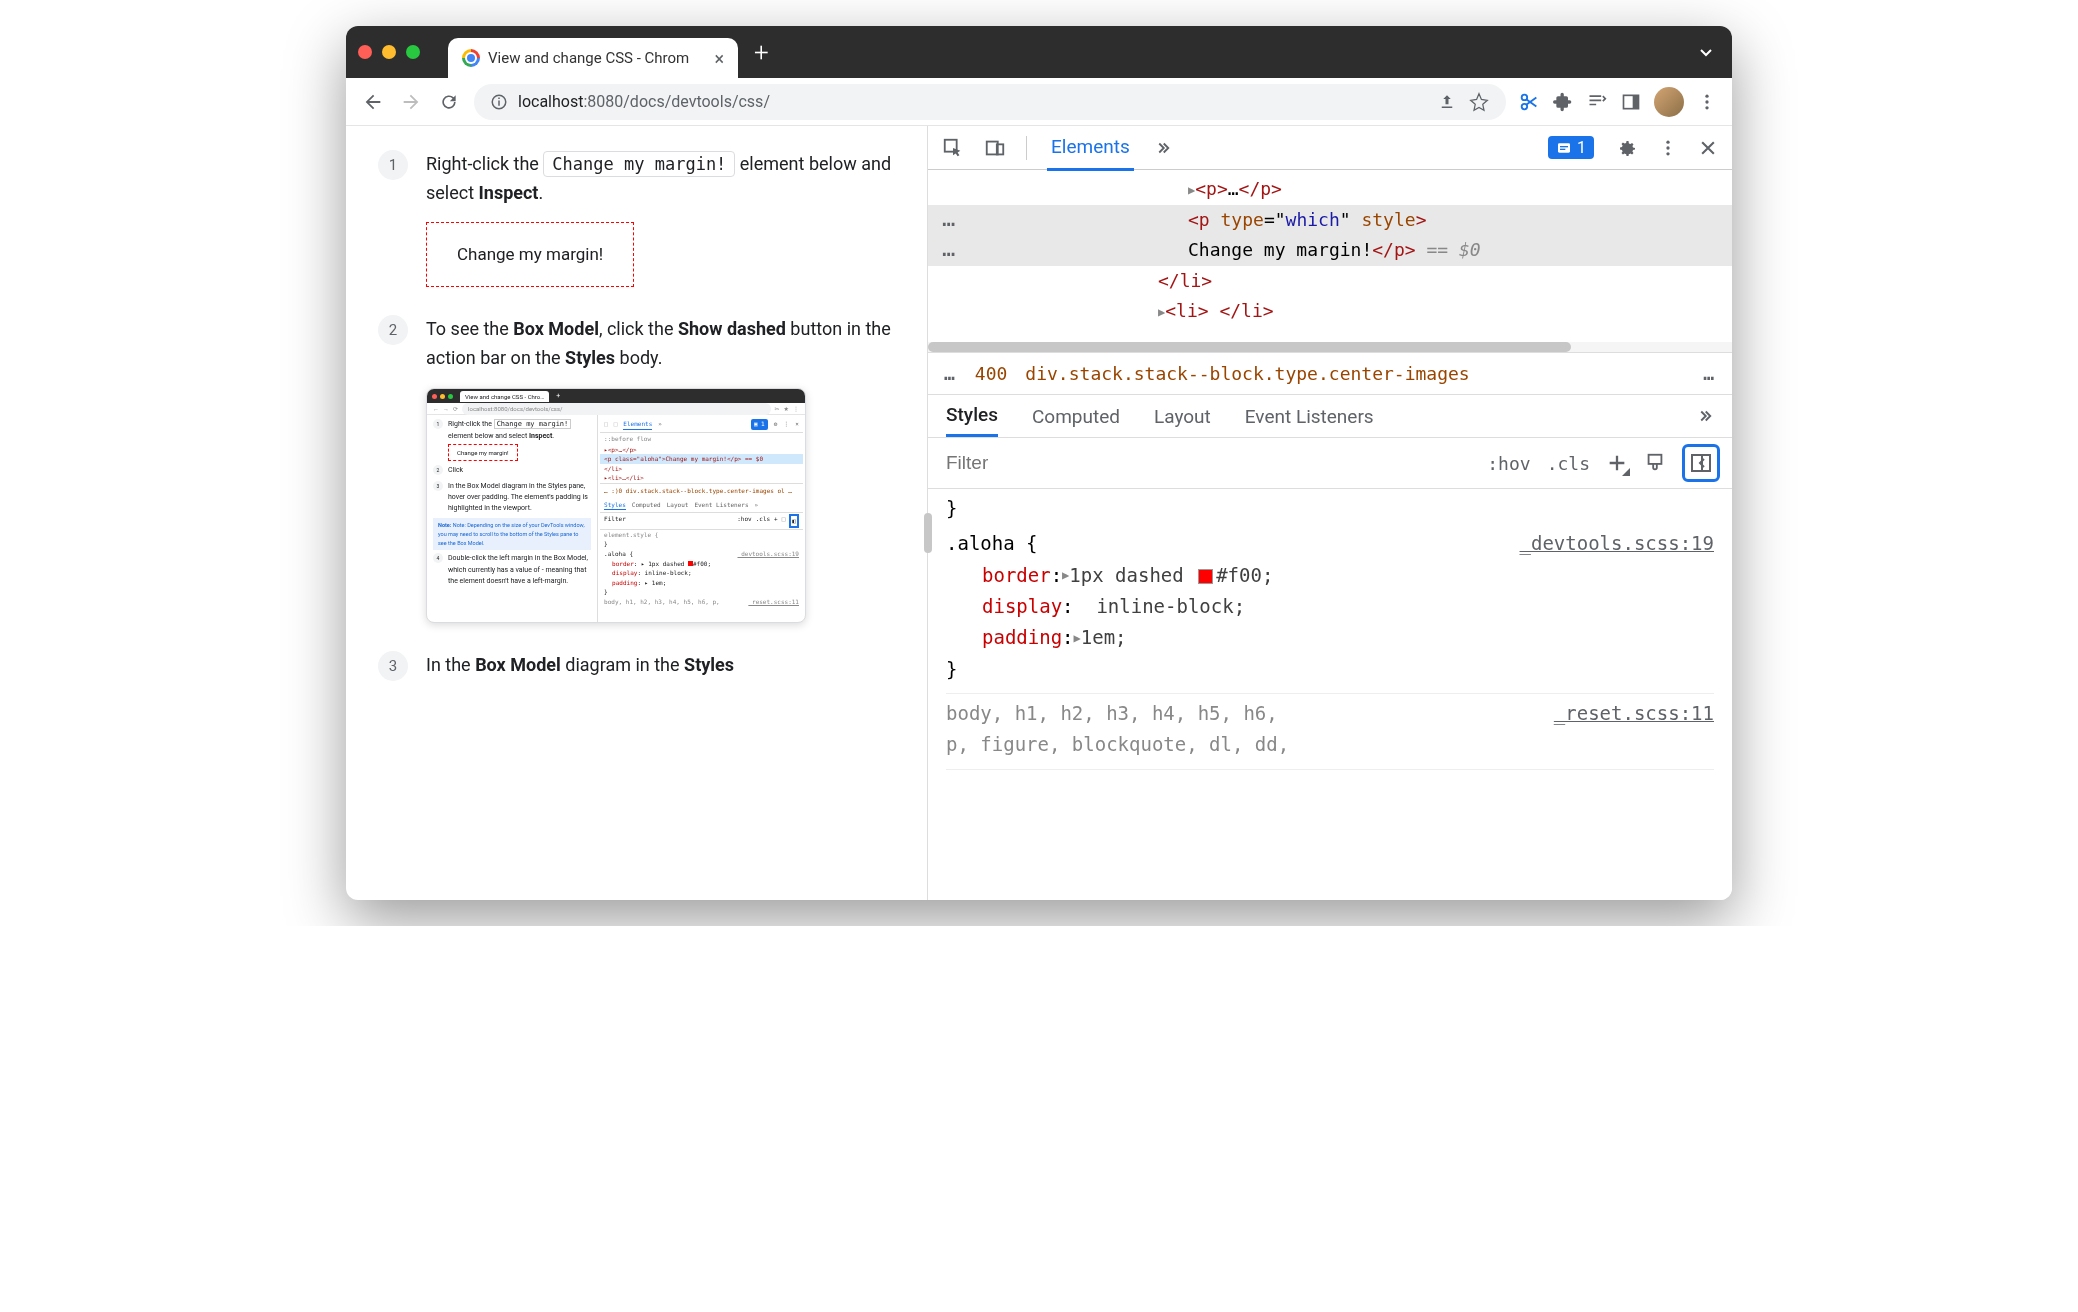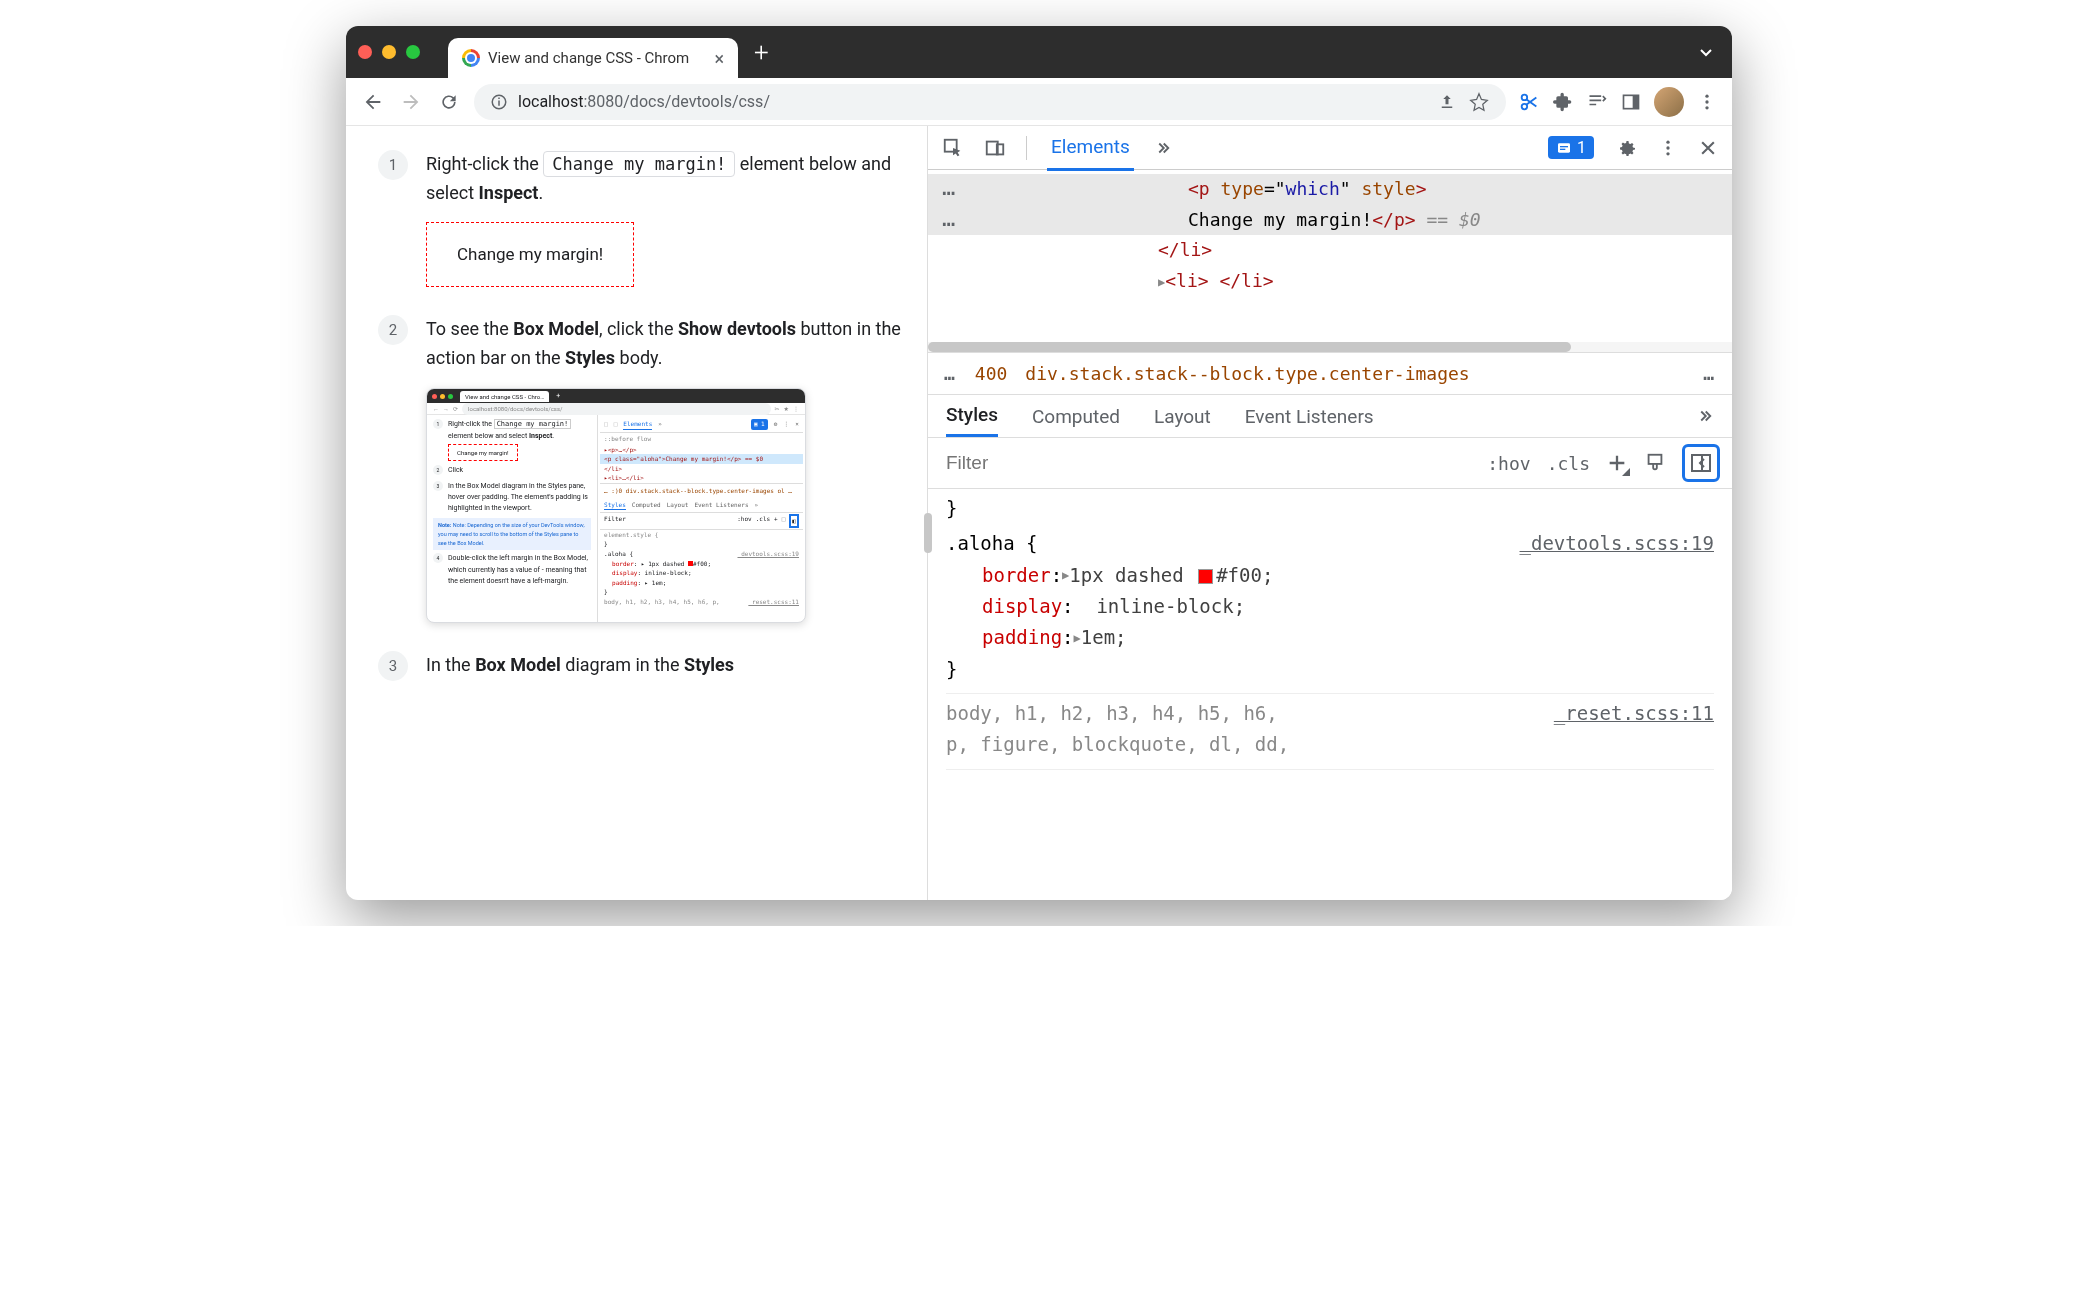--- a/index.html
+++ b/index.html
@@ -183,21 +183,21 @@
       <div class="step">
         <div class="step-num">1</div>
         <div class="step-body">
           <span>Right-click the </span><span class="mono-box">Change my margin!</span><span> element below and select </span><b>Inspect</b><span>.</span>
           <div><span class="dashed-box">Change my margin!</span></div>
         </div>
       </div>
       <div class="step">
         <div class="step-num">2</div>
         <div class="step-body">
-          <span>To see the </span><b>Box Model</b><span>, click the </span><b>Show devtools</b><span> button in the action bar on the </span><b>Styles</b><span> body.</span>
+          <span>To see the </span><b>Box Model</b><span>, click the </span><b>Show dashed</b><span> button in the action bar on the </span><b>Styles</b><span> body.</span>
 
           <div class="nested-screenshot">
             <div class="ns-bar">
               <div class="ns-dot" style="background:#ff5f57"></div>
                 <div class="ns-dot" style="background:#febc2e"></div>
                 <div class="ns-dot" style="background:#28c840"></div>
               <div class="ns-tab">View and change CSS - Chro…</div>
               <span style="color:#fff;margin-left:4px">+</span>
             </div>
             <div class="ns-tb">
@@ -333,20 +333,21 @@
             </svg>
         </span>
         <span class="dt-icon">
           <svg width="20" height="20" viewBox="0 0 24 24">
               <path d="M5 5l14 14M19 5L5 19" stroke="#5f6368" stroke-width="2.5"></path>
             </svg>
         </span>
       </div>
 
       <div class="dom-tree">
+        <div class="dom-line"><span class="tri">▶</span><span class="tag-br">&lt;p&gt;</span><span>…</span><span class="tag-br">&lt;/p&gt;</span></div>
         <div class="dom-line sel">
           <span class="tag-br">&lt;p </span><span class="tag-attr">type</span><span>="</span><span class="tag-val">which</span><span>" </span><span class="tag-attr">style</span><span class="tag-br">&gt;</span>
         </div>
         <div class="dom-line sel" style="padding-left:260px">
           <span>Change my margin!</span><span class="tag-br">&lt;/p&gt;</span><span class="eq0"> == $0</span>
         </div>
         <div class="dom-line" style="padding-left:230px"><span class="tag-br">&lt;/li&gt;</span></div>
         <div class="dom-line" style="padding-left:230px"><span class="tri">▶</span><span class="tag-br">&lt;li&gt;</span><span> </span><span class="tag-br">&lt;/li&gt;</span></div>
       </div>
       <div class="scroll-thumb"></div>

